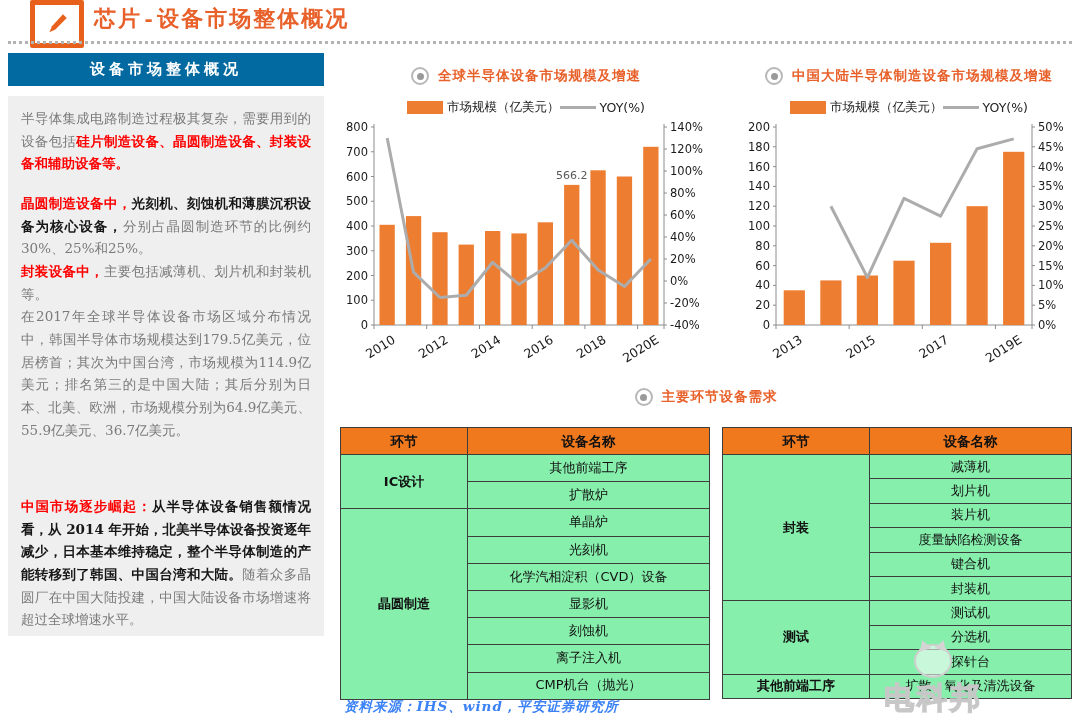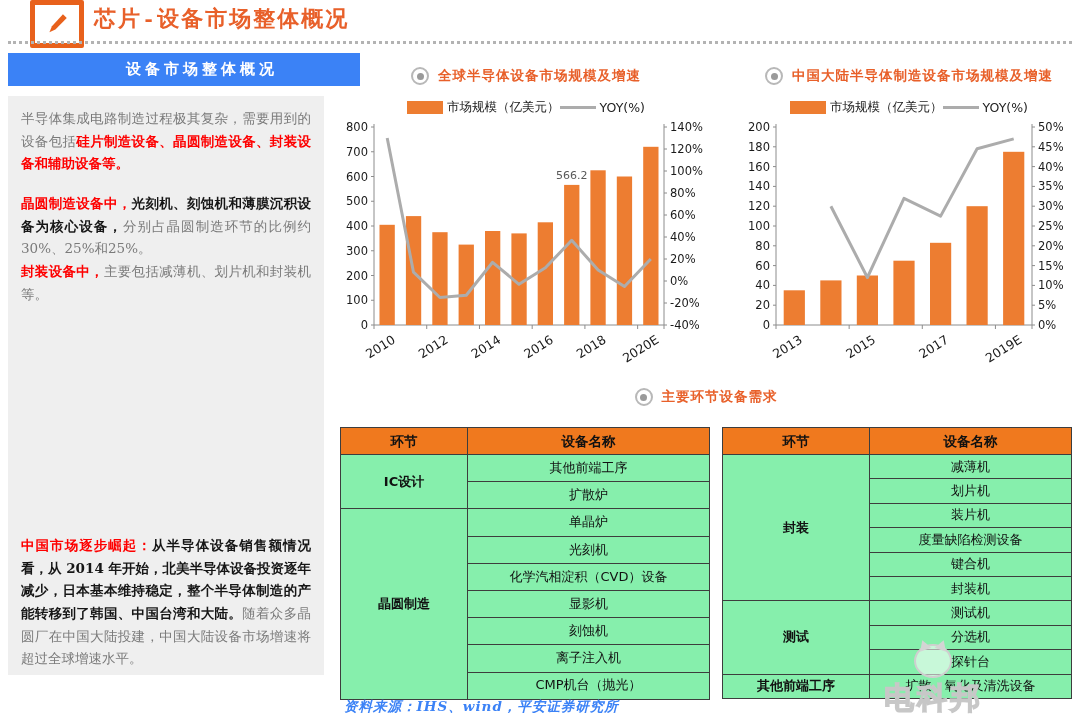--- a/index.html
+++ b/index.html
@@ -5,24 +5,24 @@
   html,body{margin:0;padding:0;background:#fff;}
   body{font-family:"DejaVu Sans","Liberation Sans",sans-serif;}
   #page{position:relative;width:1080px;height:725px;background:#fff;overflow:hidden;}
 
   
   .header-icon{position:absolute;left:30px;top:0;width:44px;height:38px;border:5px solid #E8611C;border-radius:2px;background:#fff;display:flex;align-items:center;justify-content:center;}
   .page-title{position:absolute;left:94px;top:4px;font-family:Liberation Mono, monospace;font-size:22px;font-weight:bold;color:#E8602A;letter-spacing:2px;}
   .dotted-divider{position:absolute;left:8px;top:41px;width:1064px;border-top:3px dotted #B3B3B3;}
 
   
-  .side-title-box{position:absolute;left:8px;top:53px;width:316px;height:33px;background:#3b82f6;color:#fff;display:flex;align-items:center;justify-content:center;font-size:15px;font-weight:bold;letter-spacing:4px;font-family:"DejaVu Serif","Liberation Serif",serif;padding-left:36px;}
+  .side-title-box{position:absolute;left:8px;top:53px;width:316px;height:33px;background:#0369a1;color:#fff;display:flex;align-items:center;justify-content:center;font-size:15px;font-weight:bold;letter-spacing:4px;font-family:"DejaVu Serif","Liberation Serif",serif;}
   .panel{position:absolute;left:8px;width:316px;background:#EFEFEF;box-sizing:border-box;padding:11px 13px;font-family:"DejaVu Serif","Liberation Serif",serif;font-size:13.5px;line-height:1.68;text-align:justify;overflow:hidden;}
   .panel1{top:96px;height:504px;}
-  .panel2{top:523px;height:152px;}
+  .panel2{top:484px;height:152px;}
   .panel p{margin:0;}
   .panel1 p:first-child{margin-bottom:17px;}
   .seg-gray{color:#7a7a7a;}
   .seg-red{color:#FE0000;font-weight:bold;}
   .seg-black{color:#161616;font-weight:bold;}
 
   
   .chart-block{position:absolute;top:57px;margin-top:8px;}
   .chart-block.c1{left:336px;width:380px;}
   .chart-block.c2{left:740px;width:338px;}
@@ -74,20 +74,21 @@
       </svg>
   </div>
   <div class="page-title">芯片-设备市场整体概况</div>
   <div class="dotted-divider"></div>
 
   <div class="side-title-box">设备市场整体概况</div>
   <div class="panel panel1">
       <p><span class="seg-gray">半导体集成电路制造过程极其复杂，需要用到的设备包括</span><span class="seg-red">硅片制造设备、晶圆制造设备、封装设备和辅助设备等。</span></p>
       <p><span class="seg-red">晶圆制造设备中，</span><span class="seg-black">光刻机、刻蚀机和薄膜沉积设备为核心设备，</span><span class="seg-gray">分别占晶圆制造环节的比例约30%、25%和25%。</span></p>
       <p><span class="seg-red">封装设备中，</span><span class="seg-gray">主要包括减薄机、划片机和封装机等。</span></p>
+      <p><span class="seg-gray">在2017年全球半导体设备市场区域分布情况中，韩国半导体市场规模达到179.5亿美元，位居榜首；其次为中国台湾，市场规模为114.9亿美元；排名第三的是中国大陆；其后分别为日本、北美、欧洲，市场规模分别为64.9亿美元、55.9亿美元、36.7亿美元。</span></p>
     </div>
   <div class="panel panel2">
       <p><span class="seg-red">中国市场逐步崛起：</span><span class="seg-black">从半导体设备销售额情况看，从 2014 年开始，北美半导体设备投资逐年减少，日本基本维持稳定，整个半导体制造的产能转移到了韩国、中国台湾和大陆。</span><span class="seg-gray">随着众多晶圆厂在中国大陆投建，中国大陆设备市场增速将超过全球增速水平。</span></p>
     </div>
 
   <div class="chart-block c1">
     <div class="chart-title-row">
       <span class="radio-icon"></span>
       <span class="chart-title">全球半导体设备市场规模及增速</span>
     </div>

